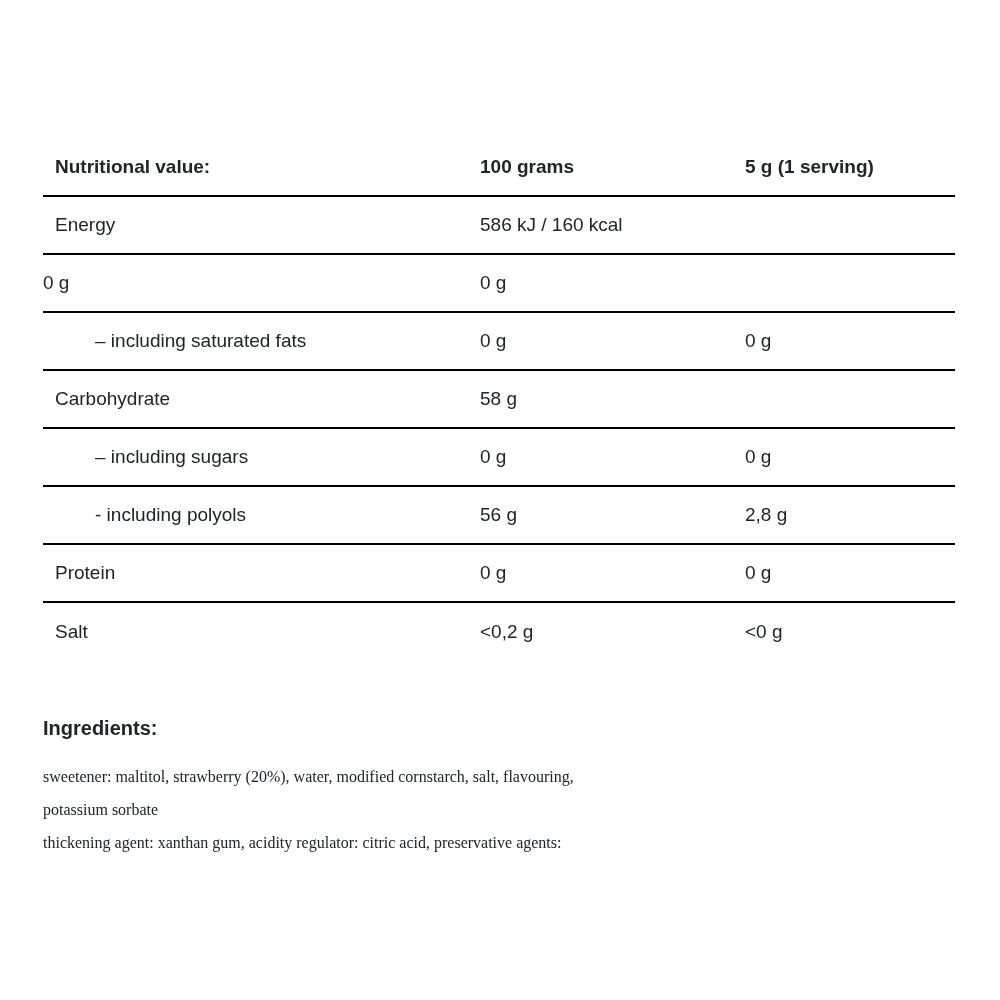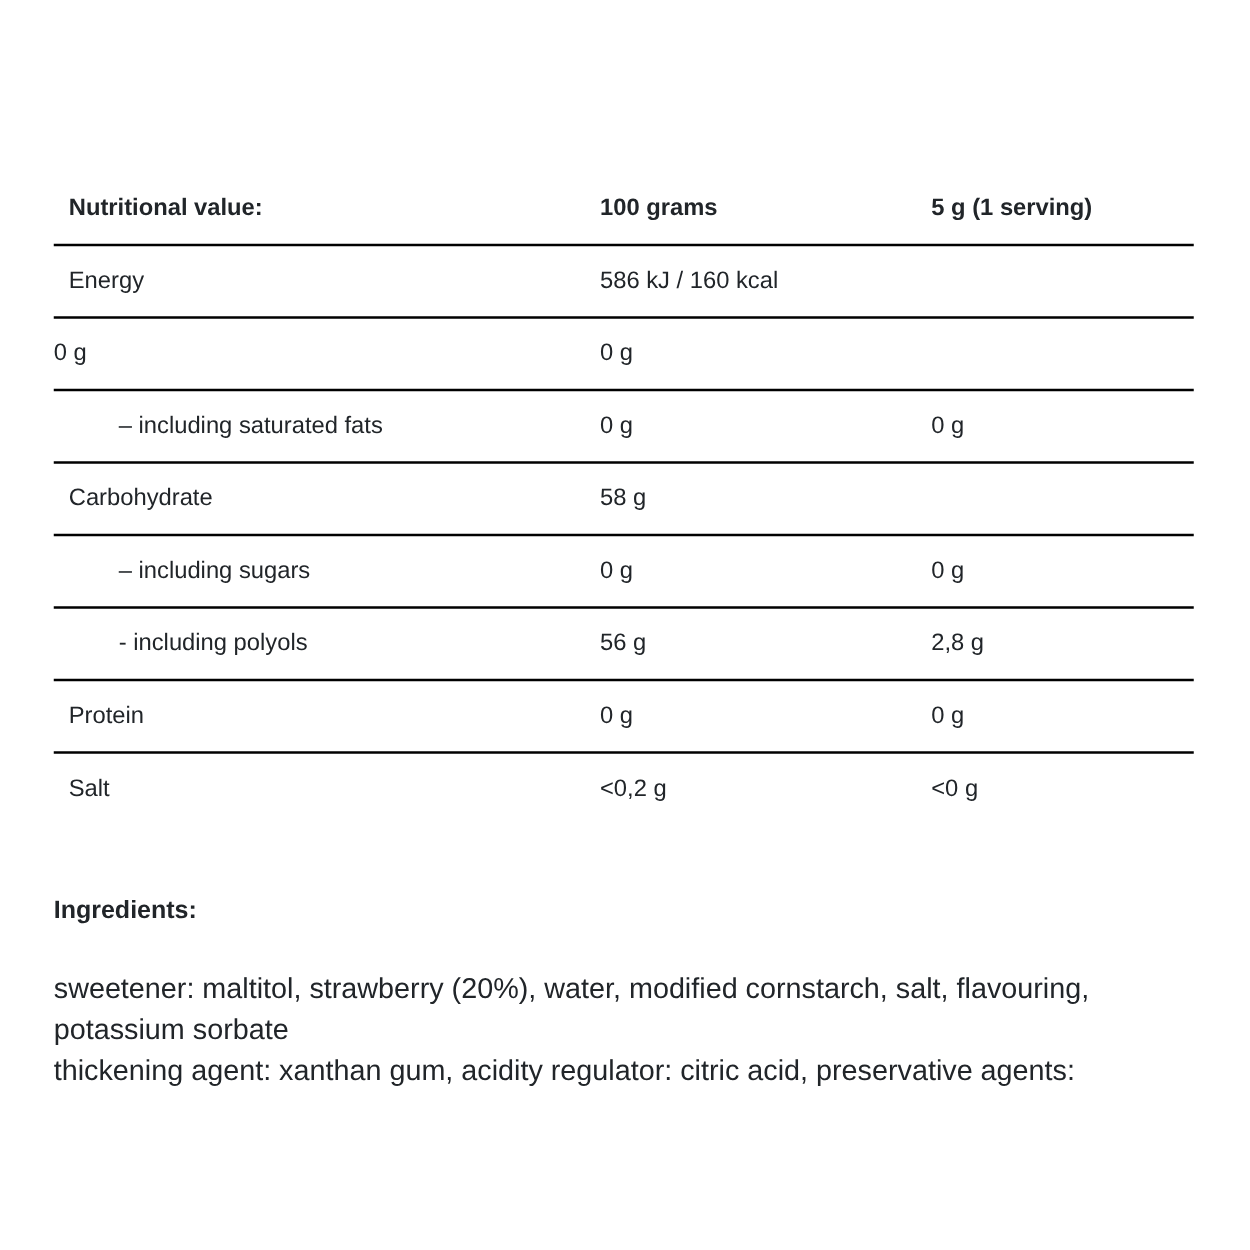--- a/index.html
+++ b/index.html
@@ -30,25 +30,26 @@
   }
   .trow:last-child { border-bottom: none; }
   .trow.header { font-weight: 700; height: 57px; }
   .cell.label { padding-left: 12px; }
   .trow.sub .cell.label { padding-left: 52px; }
   
   .ingredients { margin-top: 56px; }
   .ingredients-heading {
     font-size: 20px;
     font-weight: 700;
-    margin-bottom: 34px;
+    margin-bottom: 20px;
   }
   .ingredients-text {
-    font-size: 23px;
+    font-size: 16px;
     line-height: 33px;
+    font-family: Liberation Serif, serif;
   }
 </style>
 </head>
 <body>
 
 <div class="content">
 
   <div class="ntable">
 
     <div class="trow header">

